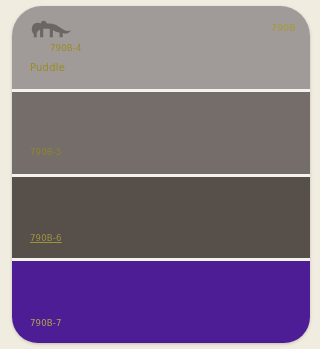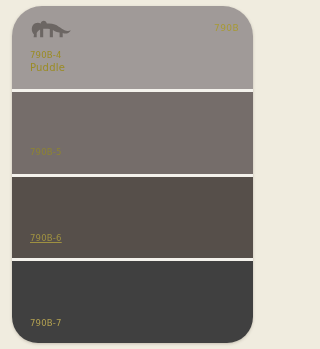--- a/index.html
+++ b/index.html
@@ -11,21 +11,21 @@
     height: 349px;
     background: #f0ecdf;
     font-family: "DejaVu Sans", sans-serif;
     overflow: hidden;
   }
 
   #card {
     position: absolute;
     left: 12px;
     top: 6px;
-    width: 241px;
+    width: 298px;
     height: 337px;
     border-radius: 30px 30px 26px 26px;
     overflow: hidden;
     display: flex;
     flex-direction: column;
     box-shadow: 0 1px 3px rgba(90,80,60,0.28);
   }
 
   .band {
     position: relative;
@@ -52,21 +52,21 @@
   .band-3 .labels { bottom: 14px; }
   .band-4 .labels { bottom: 14px; }
 
   .code {
     font-size: 8.5px;
     font-weight: normal;
   }
   .name {
     font-size: 10px;
     font-weight: normal;
-    margin-top: 1px;
+    margin-top: 8px;
   }
 
   
   .brand-row {
     position: absolute;
     top: 9px;
     left: 16px;
     right: 14px;
     height: 30px;
   }
@@ -101,36 +101,36 @@
                    C40.6 14.0 41.8 13.8 42.7 13.2 C42.2 14.6 41.0 15.7 39.6 16.2
                    C38.0 16.8 36.2 16.6 34.7 15.9 L34.7 20.2 L31.6 20.2 L31.6 15.6
                    C29.2 15.2 26.9 14.3 24.9 13.0 L24.9 20.2 L21.8 20.2 L21.8 12.0
                    C19.6 11.6 17.4 11.5 15.2 11.8 L15.2 20.2 L12.1 20.2 L12.1 12.6
                    C10.6 13.4 9.4 14.6 8.7 16.1 L8.7 20.2 L5.6 20.2 Z" fill="#6c6663"></path>
         </svg>
       </span>
       <span class="family-code" style="color: rgb(168, 154, 52);">790B</span>
     </div>
     <div class="labels">
-      <div class="code" style="color: rgb(155, 140, 37);">790B-4</div>
+      <div class="code" style="color: rgb(155, 140, 37); margin-left: 20px;">790B-4</div>
       <div class="name" style="color: rgb(155, 140, 37);">Puddle</div>
     </div>
   </div>
 
   <div class="band band-2" style="background: rgb(117, 109, 106);">
     <div class="labels">
       <div class="code" style="color: rgb(142, 132, 50);">790B-5</div>
     </div>
   </div>
 
   <div class="band band-3" style="background: rgb(86, 79, 74);">
     <div class="labels">
       <div class="code" style="color: rgb(159, 145, 65); text-decoration: underline;">790B-6</div>
     </div>
   </div>
 
-  <div class="band band-4" style="background: #404040;">
+  <div class="band band-4" style="background: #4c1d95;">
     <div class="labels">
       <div class="code" style="color: rgb(178, 160, 81);">790B-7</div>
     </div>
   </div>
 
 </div>
 
 </body></html>

